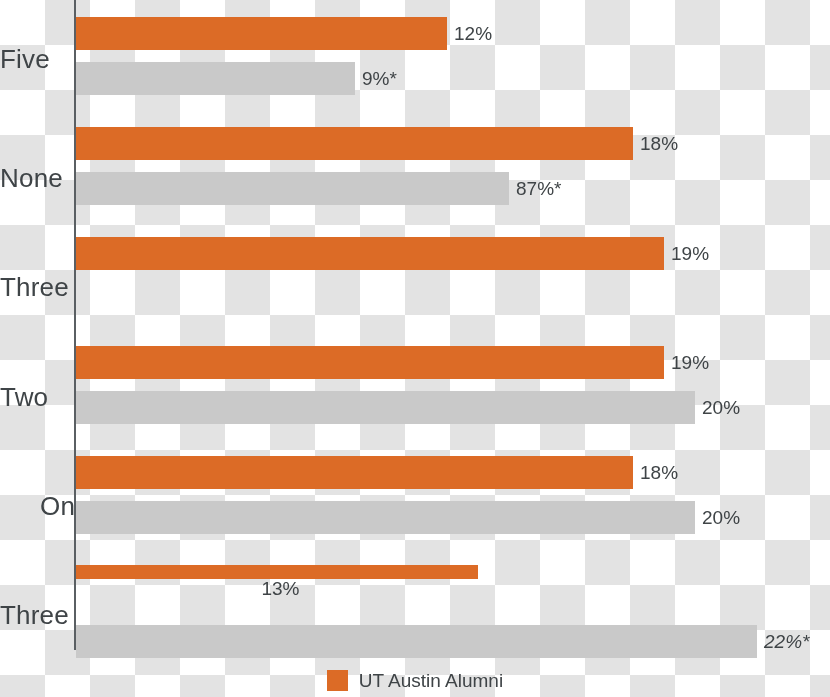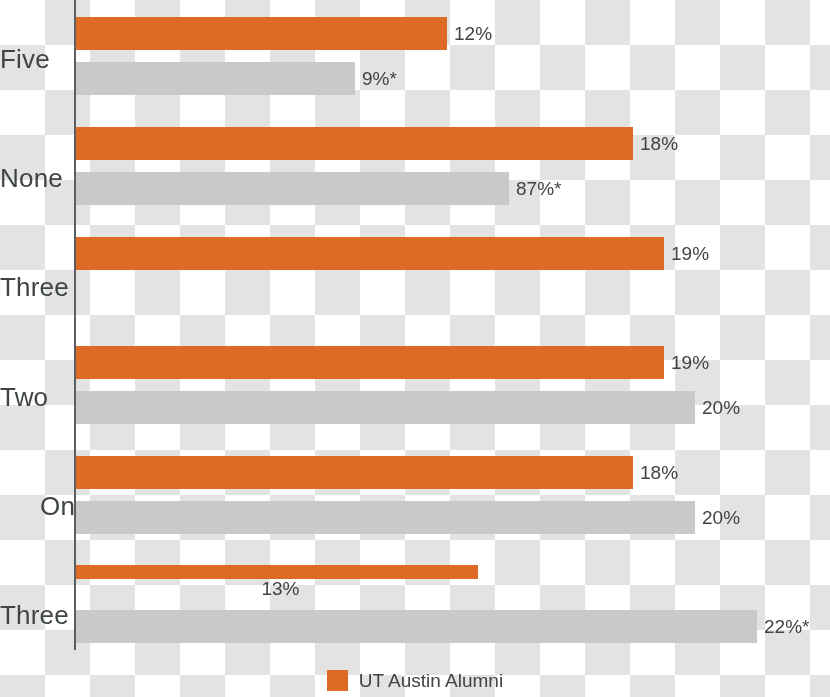--- a/index.html
+++ b/index.html
@@ -177,21 +177,21 @@
         <span class="bar-value">20%</span>
       </div>
     </div>
 
     <div class="cat-group" style="top:548px;height:107px;">
       <div class="cat-label" style="top:52px;">Three</div>
       <div class="bar-row" style="top:17px;flex-direction:column;">
         <span class="bar alumni" style="width:402px;"></span>
         <span class="bar-value">13%</span>
       </div>
-      <div class="bar-row" style="top:62px;">
+      <div class="bar-row" style="top:77px;font-style:italic;">
         <span class="bar national" style="width:681px;"></span>
         <span class="bar-value">22%*</span>
       </div>
     </div>
 
   </div>
 
   <div id="legend">
     <div class="legend-item">
       <span class="legend-swatch alumni"></span>

